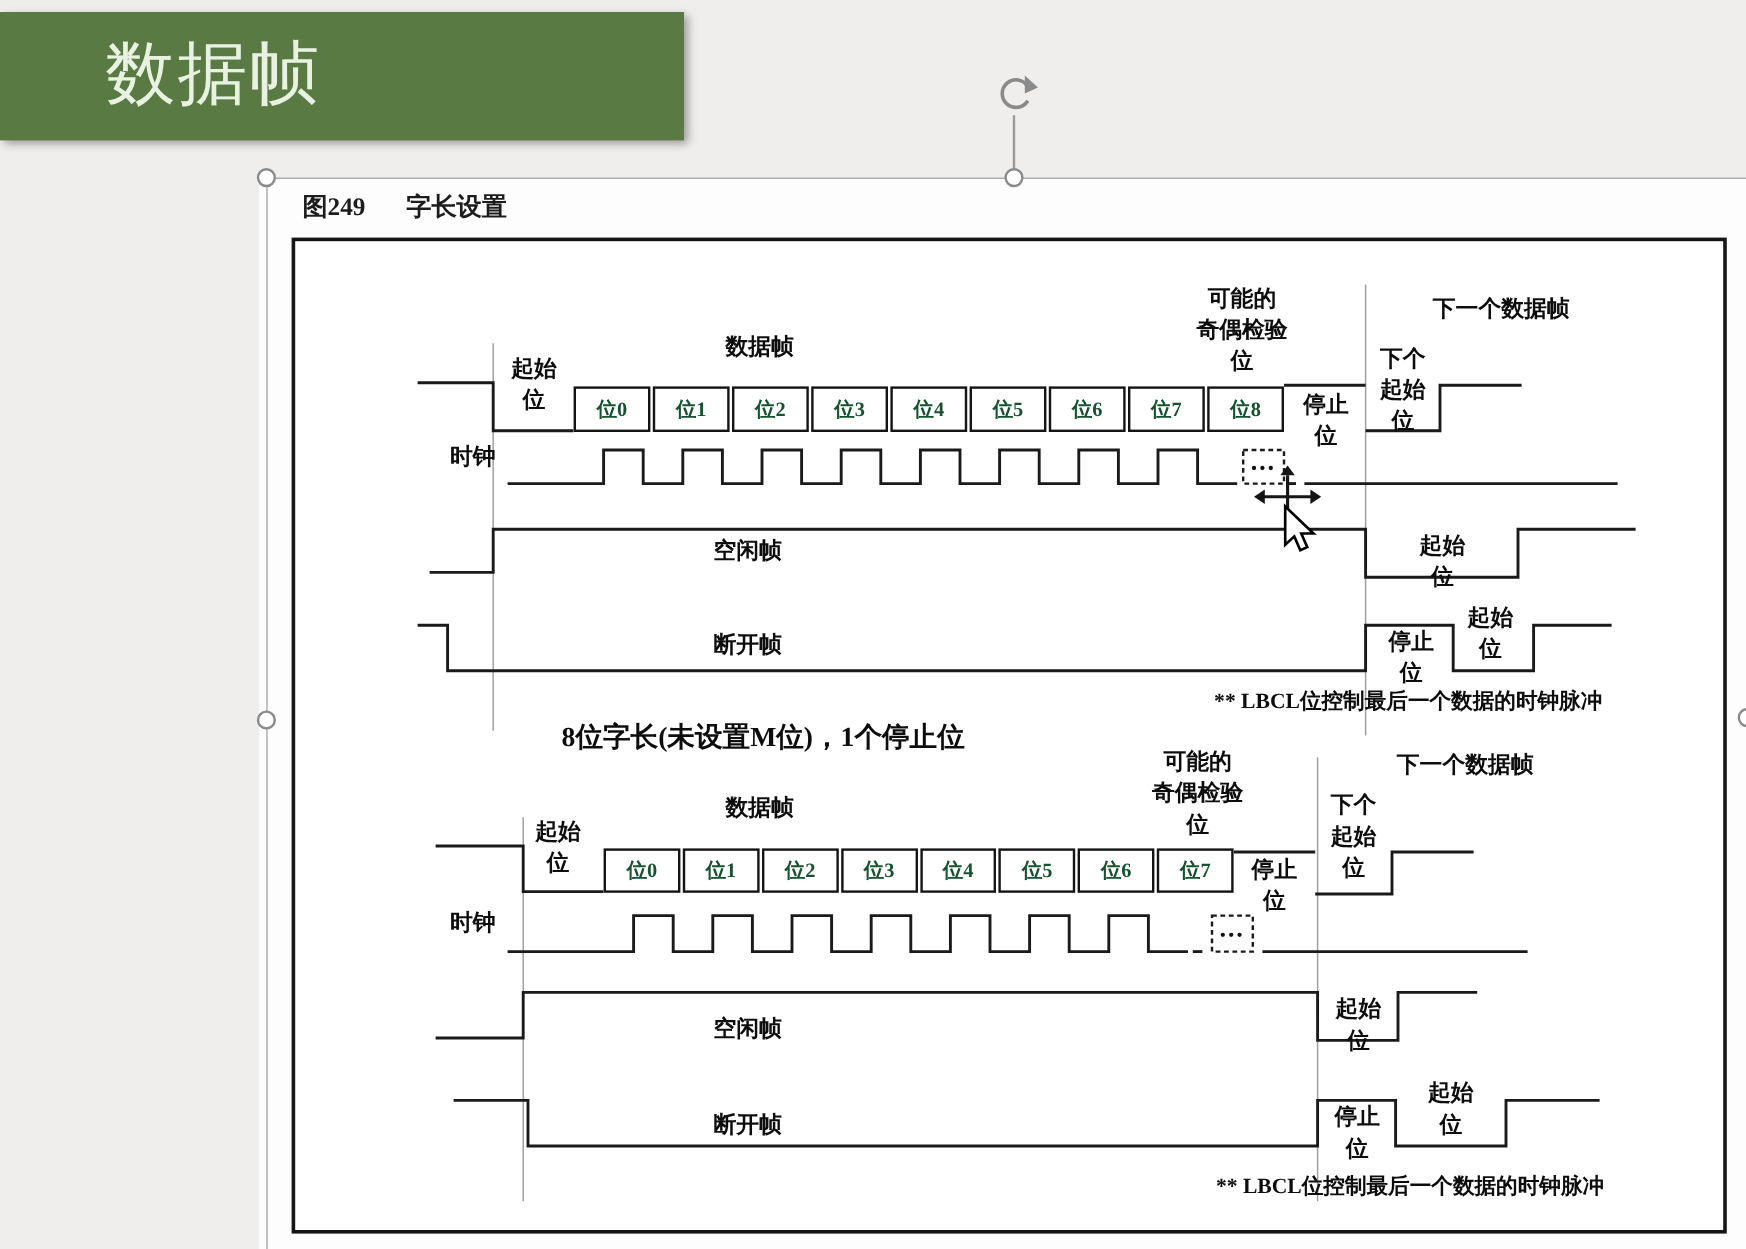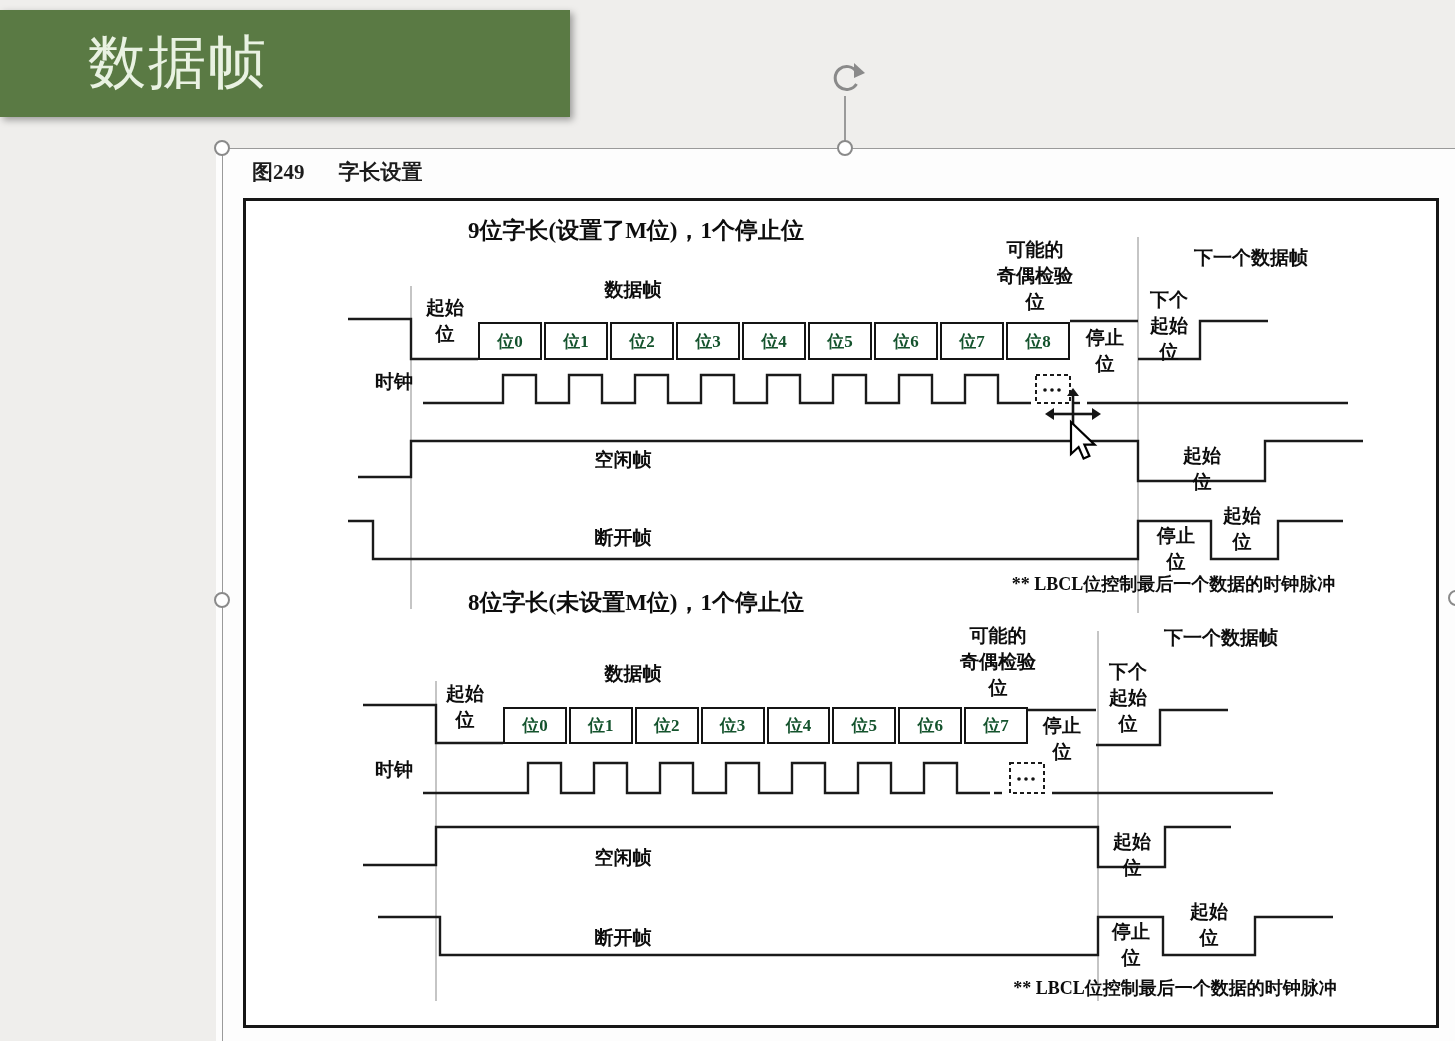--- a/index.html
+++ b/index.html
@@ -102,21 +102,20 @@
         <path d="M 806 592 H 1027"></path>
         <rect x="764" y="562" width="34" height="30" stroke-width="2" stroke-dasharray="4 3"></rect>
       </g>
       <g fill="#111">
         <circle cx="773" cy="578" r="1.8"></circle>
           <circle cx="780" cy="578" r="1.8"></circle>
           <circle cx="787" cy="578" r="1.8"></circle>
       </g>
     </svg>
 
-    <div class="lbl heading" style="left:140px;top:16px;width:500px;">9位字长(设置了M位)，1个停止位</div>
     <div class="lbl" style="left:307px;top:76px;width:160px;">数据帧</div>
     <div class="lbl" style="left:709px;top:36px;width:160px;">
       <span>可能的</span>
         <span>奇偶检验</span>
         <span>位</span>
     </div>
     <div class="lbl" style="left:900px;top:44px;width:210px;">下一个数据帧</div>
     <div class="lbl" style="left:883px;top:86px;width:80px;">
       <span>下个</span>
         <span>起始</span>
@@ -151,21 +150,21 @@
     <div class="lbl" style="left:894px;top:322px;width:72px;">
       <span>停止</span>
         <span>位</span>
     </div>
     <div class="lbl" style="left:960px;top:302px;width:72px;">
       <span>起始</span>
         <span>位</span>
     </div>
     <div class="lbl footnote" style="left:690px;top:370px;width:475px;">** LBCL位控制最后一个数据的时钟脉冲</div>
 
-    <div class="lbl heading" style="left:140px;top:388px;width:500px;">8位字长(未设置M位)，1个停止位</div>
+    <div class="lbl heading" style="left:140px;top:400px;width:500px;">8位字长(未设置M位)，1个停止位</div>
     <div class="lbl" style="left:307px;top:460px;width:160px;">数据帧</div>
     <div class="lbl" style="left:672px;top:422px;width:160px;">
       <span>可能的</span>
         <span>奇偶检验</span>
         <span>位</span>
     </div>
     <div class="lbl" style="left:870px;top:424px;width:210px;">下一个数据帧</div>
     <div class="lbl" style="left:842px;top:458px;width:80px;">
       <span>下个</span>
         <span>起始</span>

